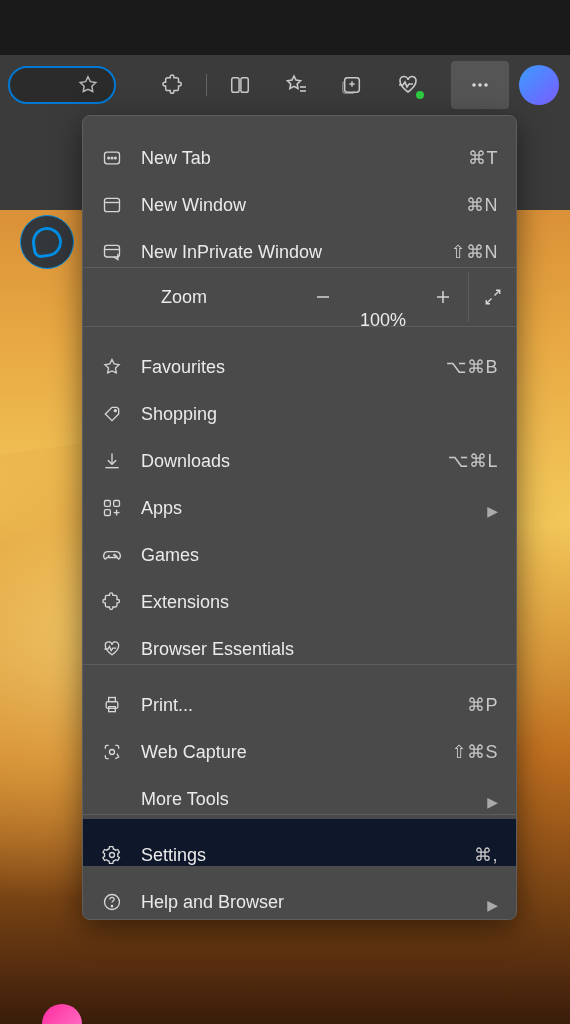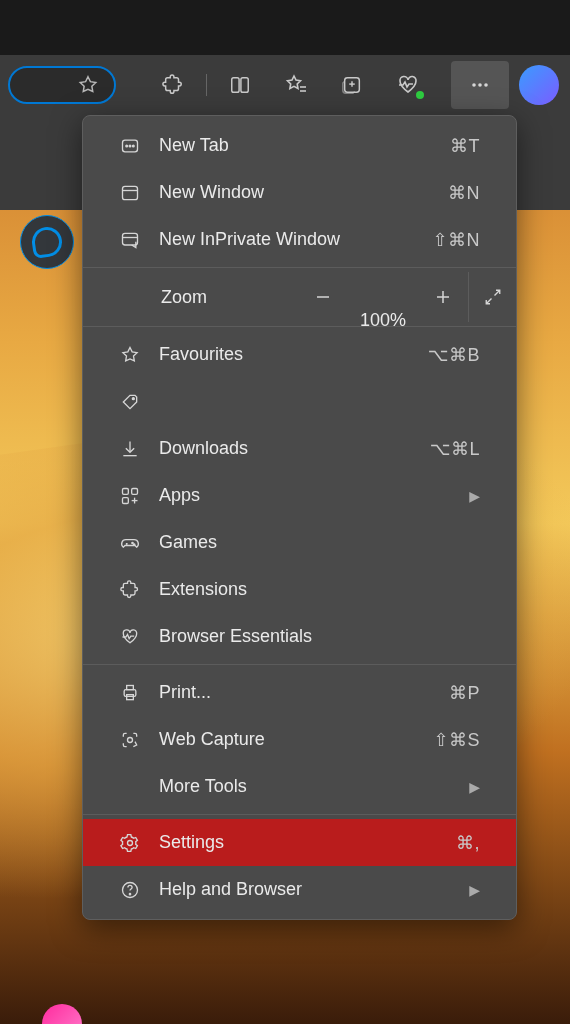--- a/index.html
+++ b/index.html
@@ -122,29 +122,29 @@
     left: 82px;
     width: 435px;
     background: #4a4a4a;
     border: 1px solid #5e5e5e;
     border-radius: 8px;
     box-shadow: 0 8px 30px rgba(0,0,0,0.5);
     padding: 6px 0;
   }
   .menu-item {
     display: flex;
-    align-items: center;
-    padding: 0 36px;
+    align-items: flex-end;
+    padding: 0 18px;
     height: 47px;
     font-size: 18px;
     color: #eaeaea;
     gap: 18px;
   }
   .menu-item.highlighted {
-    background: #b91c1c;
+    background: #0f172a;
   }
   .menu-icon {
     width: 22px;
     height: 22px;
     display: flex;
     align-items: center;
     justify-content: center;
     color: #d6d6d6;
     flex: 0 0 22px;
   }
@@ -346,20 +346,21 @@
     <span class="menu-label">Favourites</span>
     <span class="menu-shortcut">⌥⌘B</span>
   </div>
   <div class="menu-item">
     <span class="menu-icon">
         <svg width="20" height="20" viewBox="0 0 24 24" fill="none" stroke="#d6d6d6" stroke-width="1.6">
           <path d="M20 12l-8 8-8-8 8-8h6l2 2v6z"></path>
           <circle cx="16" cy="8" r="1.2" fill="#d6d6d6"></circle>
         </svg>
       </span>
+    <span class="menu-label">Shopping</span>
   </div>
   <div class="menu-item">
     <span class="menu-icon">
         <svg width="20" height="20" viewBox="0 0 24 24" fill="none" stroke="#d6d6d6" stroke-width="1.6">
           <line x1="12" y1="3" x2="12" y2="15"></line>
           <polyline points="7 11 12 16 17 11"></polyline>
           <line x1="4" y1="20" x2="20" y2="20"></line>
         </svg>
       </span>
     <span class="menu-label">Downloads</span>

